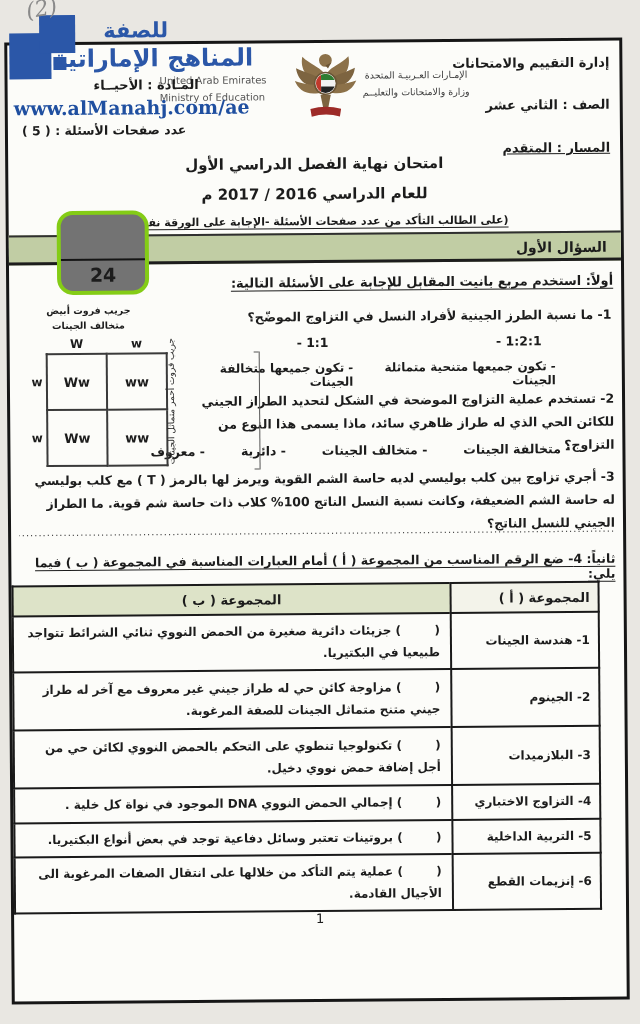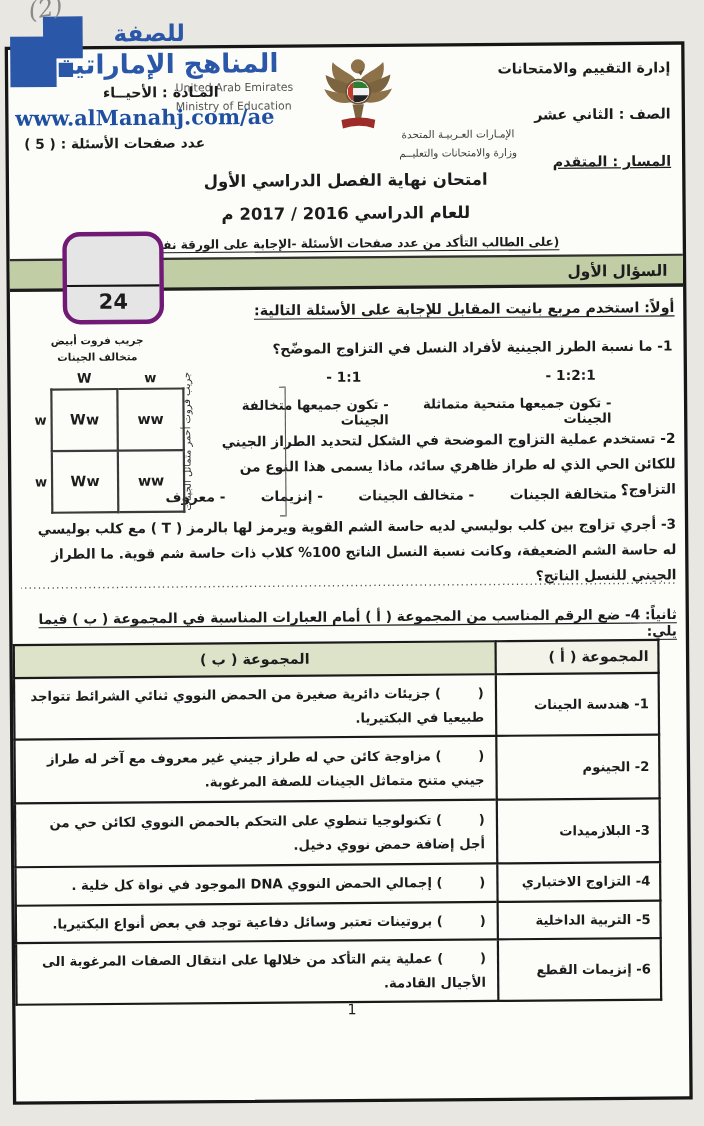--- a/index.html
+++ b/index.html
@@ -22,21 +22,21 @@
     transform:rotate(-0.45deg);transform-origin:50% 50%;
     box-sizing:border-box;direction:rtl;
   }
   .abs{position:absolute;}
   .b{font-weight:700;}
   .u{text-decoration:underline;text-underline-offset:3px;}
   
   .admin{top:14px;right:10px;font-size:13px;}
   .grade{top:56px;right:10px;font-size:13px;}
   .track{top:99px;right:10px;font-size:13px;text-decoration:underline;}
-  .ministry-ar{top:24px;right:150px;font-size:9.5px;line-height:1.8;text-align:center;color:#3c3c3c;margin-top:48px;}
+  .ministry-ar{top:24px;right:150px;font-size:9.5px;line-height:1.8;text-align:center;color:#3c3c3c;}
   .ministry-en{top:28px;left:152px;font-size:10px;line-height:1.7;color:#555;direction:ltr;text-align:left;}
   .emblem{top:6px;left:286px;width:64px;height:74px;}
   
   .wm-sq{position:absolute;background:#2b57a8;z-index:3;}
   .wm-sq.a{left:2px;top:-12px;width:42px;height:46px;}
   .wm-sq.b{left:32px;top:-30px;width:36px;height:38px;}
   .wm-sq.c{left:46px;top:12px;width:13px;height:13px;}
   .wm-t1{top:-26px;left:96px;font-size:21px;color:#2b57a8;z-index:3;font-weight:700;}
   .wm-t2{top:0px;left:46px;font-size:24px;color:#2b57a8;z-index:3;font-weight:700;white-space:nowrap;}
   .subject{top:33px;left:86px;font-size:13px;z-index:2;}
@@ -46,22 +46,22 @@
   .t1{top:112px;left:0;right:0;text-align:center;font-size:15px;}
   .t2{top:142px;left:0;right:0;text-align:center;font-size:15px;}
   .note{top:172px;left:0;right:0;text-align:center;font-size:11px;}
   
   .qbar{
     top:190px;left:0;right:0;height:30px;background:#c1cda4;
     border-top:2px solid #2f2f2f;border-bottom:3px solid #1d1d1d;
     font-size:14px;line-height:29px;padding-right:14px;box-sizing:border-box;z-index:1;
   }
   .score-box{
-    top:166px;left:48px;width:92px;height:84px;background:#e5e5e5;
-    border:4px solid #701a75;border-radius:16px;z-index:2;box-sizing:border-box;
+    top:166px;left:48px;width:92px;height:84px;background:#737373;
+    border:4px solid #84cc16;border-radius:16px;z-index:2;box-sizing:border-box;
   }
   .score-div{position:absolute;left:0;right:0;top:44px;border-top:2.5px solid #141414;}
   .score-val{position:absolute;left:0;right:0;bottom:5px;text-align:center;font-size:19px;font-weight:700;}
   
   .part1-heading{top:232px;right:8px;font-size:13px;}
   
   .punnett{top:258px;left:4px;width:184px;z-index:1;}
   .p-top{margin:0 0 2px 4px;text-align:center;font-size:9.5px;line-height:1.6;width:150px;margin-right:34px;}
   .p-wrap{position:relative;margin-right:30px;}
   .p-table{border-collapse:collapse;}
@@ -207,21 +207,21 @@
   </div>
   <div class="abs q1-row2">
     <span>- تكون جميعها متنحية متماثلة الجينات</span>
     <span>- تكون جميعها متخالفة الجينات</span>
   </div>
 
   <div class="abs q-text q2-text b">2- تستخدم عملية التزاوج الموضحة في الشكل لتحديد الطراز الجيني للكائن الحي الذي له طراز ظاهري سائد، ماذا يسمى هذا النوع من التزاوج؟</div>
   <div class="abs q2-opts">
     <span>- متخالفة الجينات</span>
     <span>- متخالف الجينات</span>
-    <span>- إنزيمات</span>
+    <span>- دائرية</span>
     <span>- معروف</span>
   </div>
 
   <div class="abs q-text q3-text b">3- أجري تزاوج بين كلب بوليسي لديه حاسة الشم القوية ويرمز لها بالرمز ( T ) مع كلب بوليسي له حاسة الشم الضعيفة، وكانت نسبة النسل الناتج 100% كلاب ذات حاسة شم قوية. ما الطراز الجيني للنسل الناتج؟</div>
   <div class="abs dots">..........................................................................................................................................................................................</div>
 
   <div class="abs part2-heading b u">ثانياً: 4- ضع الرقم المناسب من المجموعة ( أ ) أمام العبارات المناسبة في المجموعة ( ب ) فيما يلي:</div>
 
   <div class="abs match">
     <table>

